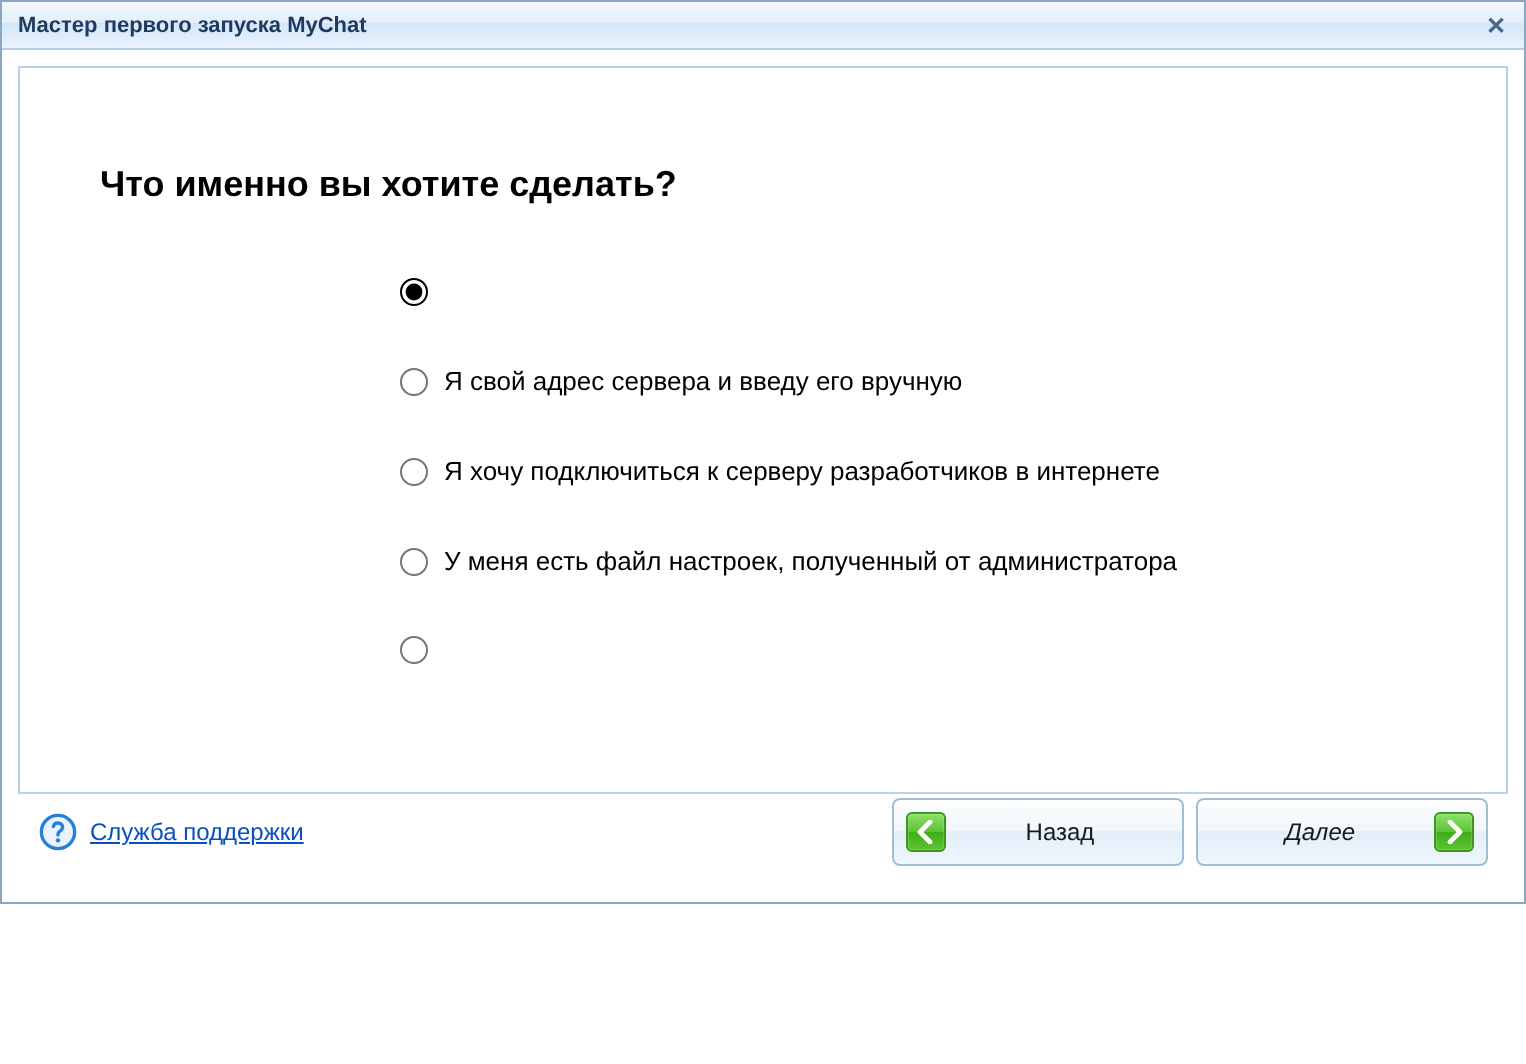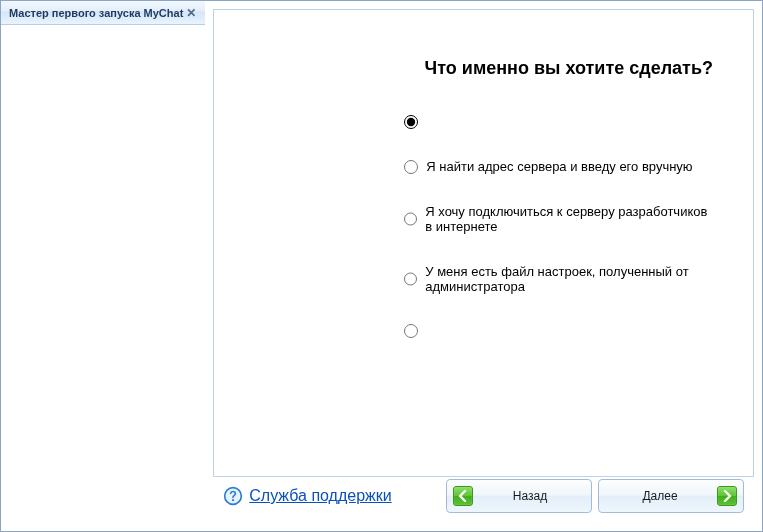--- a/index.html
+++ b/index.html
@@ -4,24 +4,25 @@
 <style>
   * { box-sizing: border-box; }
   html, body {
     margin: 0; padding: 0;
     width: 763px; height: 532px;
     font-family: Tahoma, Verdana, Arial, sans-serif;
     background: #fff;
     overflow: hidden;
   }
   .window {
-    width: 763px; height: 532px;
+    width: 763px; height: 452px;
     border: 1px solid #8aa6c1;
     background: #fff;
     display: flex;
+    flex-direction: column;
   }
   .titlebar {
     height: 24px;
     background: linear-gradient(to bottom, #f3f8fd 0%, #e2eefb 45%, #d3e6f9 46%, #e9f3fd 100%);
     border-bottom: 1px solid #b8cde2;
     display: flex;
     align-items: center;
     padding: 0 6px 0 8px;
     user-select: none;
   }
@@ -47,21 +48,21 @@
     flex-direction: column;
   }
   .inner-panel {
     flex: 1;
     border: 1px solid #bcd2e8;
     background: #fff;
     position: relative;
     padding: 48px 40px 20px 40px;
   }
   .heading {
-    text-align: right;
+    text-align: left;
     font-size: 18px;
     font-weight: bold;
     color: #000;
     margin-bottom: 36px;
   }
   .options {
     margin-left: 150px;
   }
   .option-row {
     display: flex;
@@ -88,21 +89,21 @@
     align-items: center;
     gap: 6px;
     flex: 1;
   }
   .help-icon {
     width: 20px; height: 20px;
     display: inline-flex; align-items: center; justify-content: center;
   }
   .help-icon svg { width: 20px; height: 20px; }
   .help-link {
-    font-size: 16px;
+    font-size: 12px;
     color: #0a4fbf;
     text-decoration: underline;
     cursor: pointer;
   }
   .nav-buttons {
     display: flex;
     gap: 6px;
   }
   .nav-btn {
     width: 146px; height: 30px;
@@ -125,21 +126,21 @@
     background: linear-gradient(to bottom, #8ee06a 0%, #5cc233 50%, #3fae1a 51%, #5cc233 100%);
     border: 1px solid #3a9a16;
     box-shadow: inset 0 0 1px rgba(255,255,255,0.6);
   }
   .nav-btn .arrow-box svg { width: 12px; height: 12px; }
   .nav-btn .btn-label {
     flex: 1; text-align: center;
   }
   .nav-btn.back .arrow-box { order: 0; margin-right: 2px; }
   .nav-btn.back .btn-label { order: 1; }
-  .nav-btn.next .btn-label { order: 0; }
+  .nav-btn.next .btn-label { order: 0; font-style: italic; }
   .nav-btn.next .arrow-box { order: 1; margin-left: 2px; }
 </style>
 </head>
 <body>
 
 <div class="window">
 
   <div class="titlebar">
     <div class="titlebar-title">Мастер первого запуска MyChat</div>
     <div class="titlebar-close">
@@ -152,21 +153,21 @@
       <div class="heading">Что именно вы хотите сделать?</div>
 
       <div class="options">
 
         <label class="option-row">
           <input type="radio" name="opt" checked="" style="">
         </label>
 
         <label class="option-row">
           <input type="radio" name="opt" style="">
-          <span>Я найти адрес сервера и введу его вручную</span>
+          <span>Я свой адрес сервера и введу его вручную</span>
         </label>
 
         <label class="option-row">
           <input type="radio" name="opt" style="">
           <span>Я хочу подключиться к серверу разработчиков в интернете</span>
         </label>
 
         <label class="option-row">
           <input type="radio" name="opt" style="">
           <span>У меня есть файл настроек, полученный от администратора</span>

